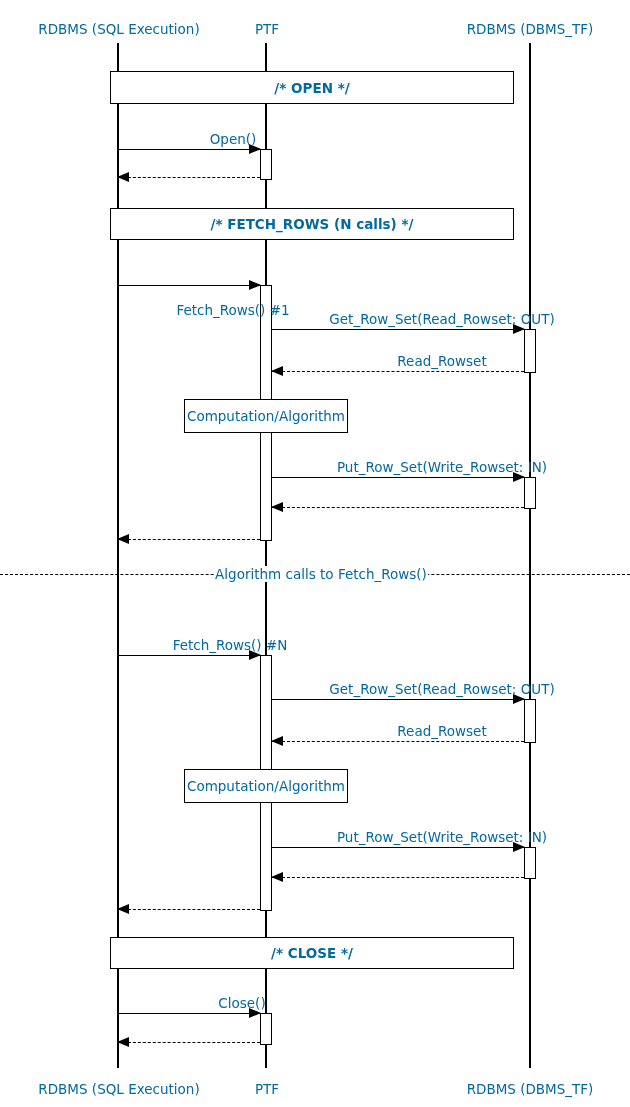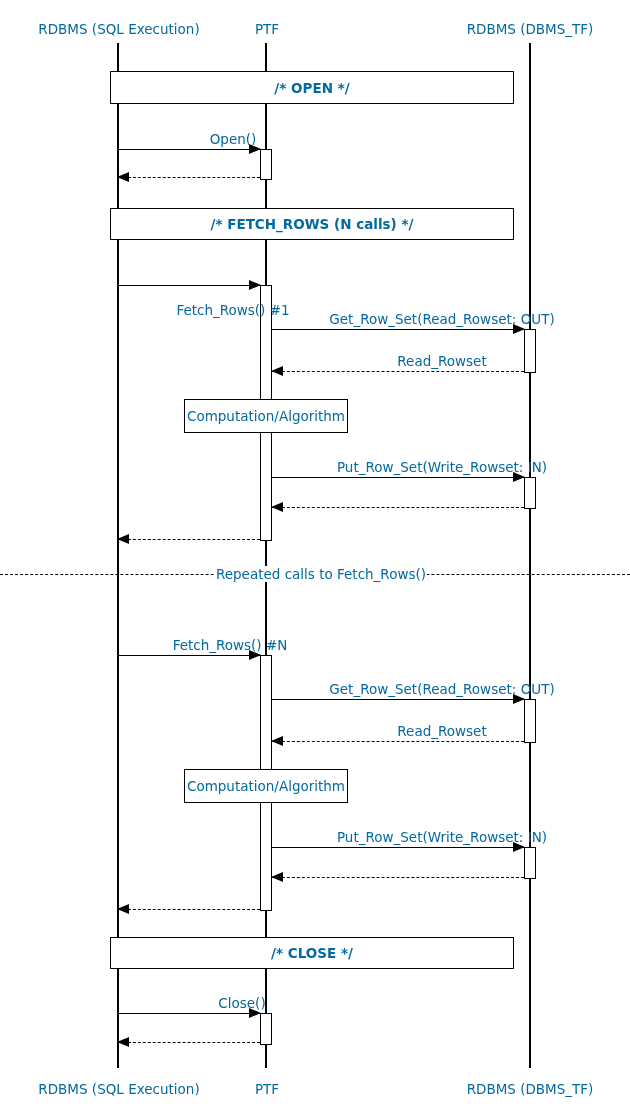--- a/index.html
+++ b/index.html
@@ -119,15 +119,15 @@
   <div class="mlbl" style="left:272px;width:252px;top:311px;">Get_Row_Set(Read_Rowset: OUT)</div>
   <div class="mlbl" style="left:272px;width:252px;top:353px;">Read_Rowset</div>
   <div class="mlbl" style="left:272px;width:252px;top:459px;">Put_Row_Set(Write_Rowset: IN)</div>
   <div class="mlbl" style="left:115px;width:142px;top:637px;">Fetch_Rows() #N</div>
   <div class="mlbl" style="left:272px;width:252px;top:681px;">Get_Row_Set(Read_Rowset: OUT)</div>
   <div class="mlbl" style="left:272px;width:252px;top:723px;">Read_Rowset</div>
   <div class="mlbl" style="left:272px;width:252px;top:829px;">Put_Row_Set(Write_Rowset: IN)</div>
   <div class="mlbl" style="left:127px;width:142px;top:995px;">Close()</div>
 
   <div class="divider-line"></div>
-  <div class="divider-lbl">Repeated calls to Fetch_Rows()</div>
+  <div class="divider-lbl">Algorithm calls to Fetch_Rows()</div>
 
 </div>
 
 </body></html>

